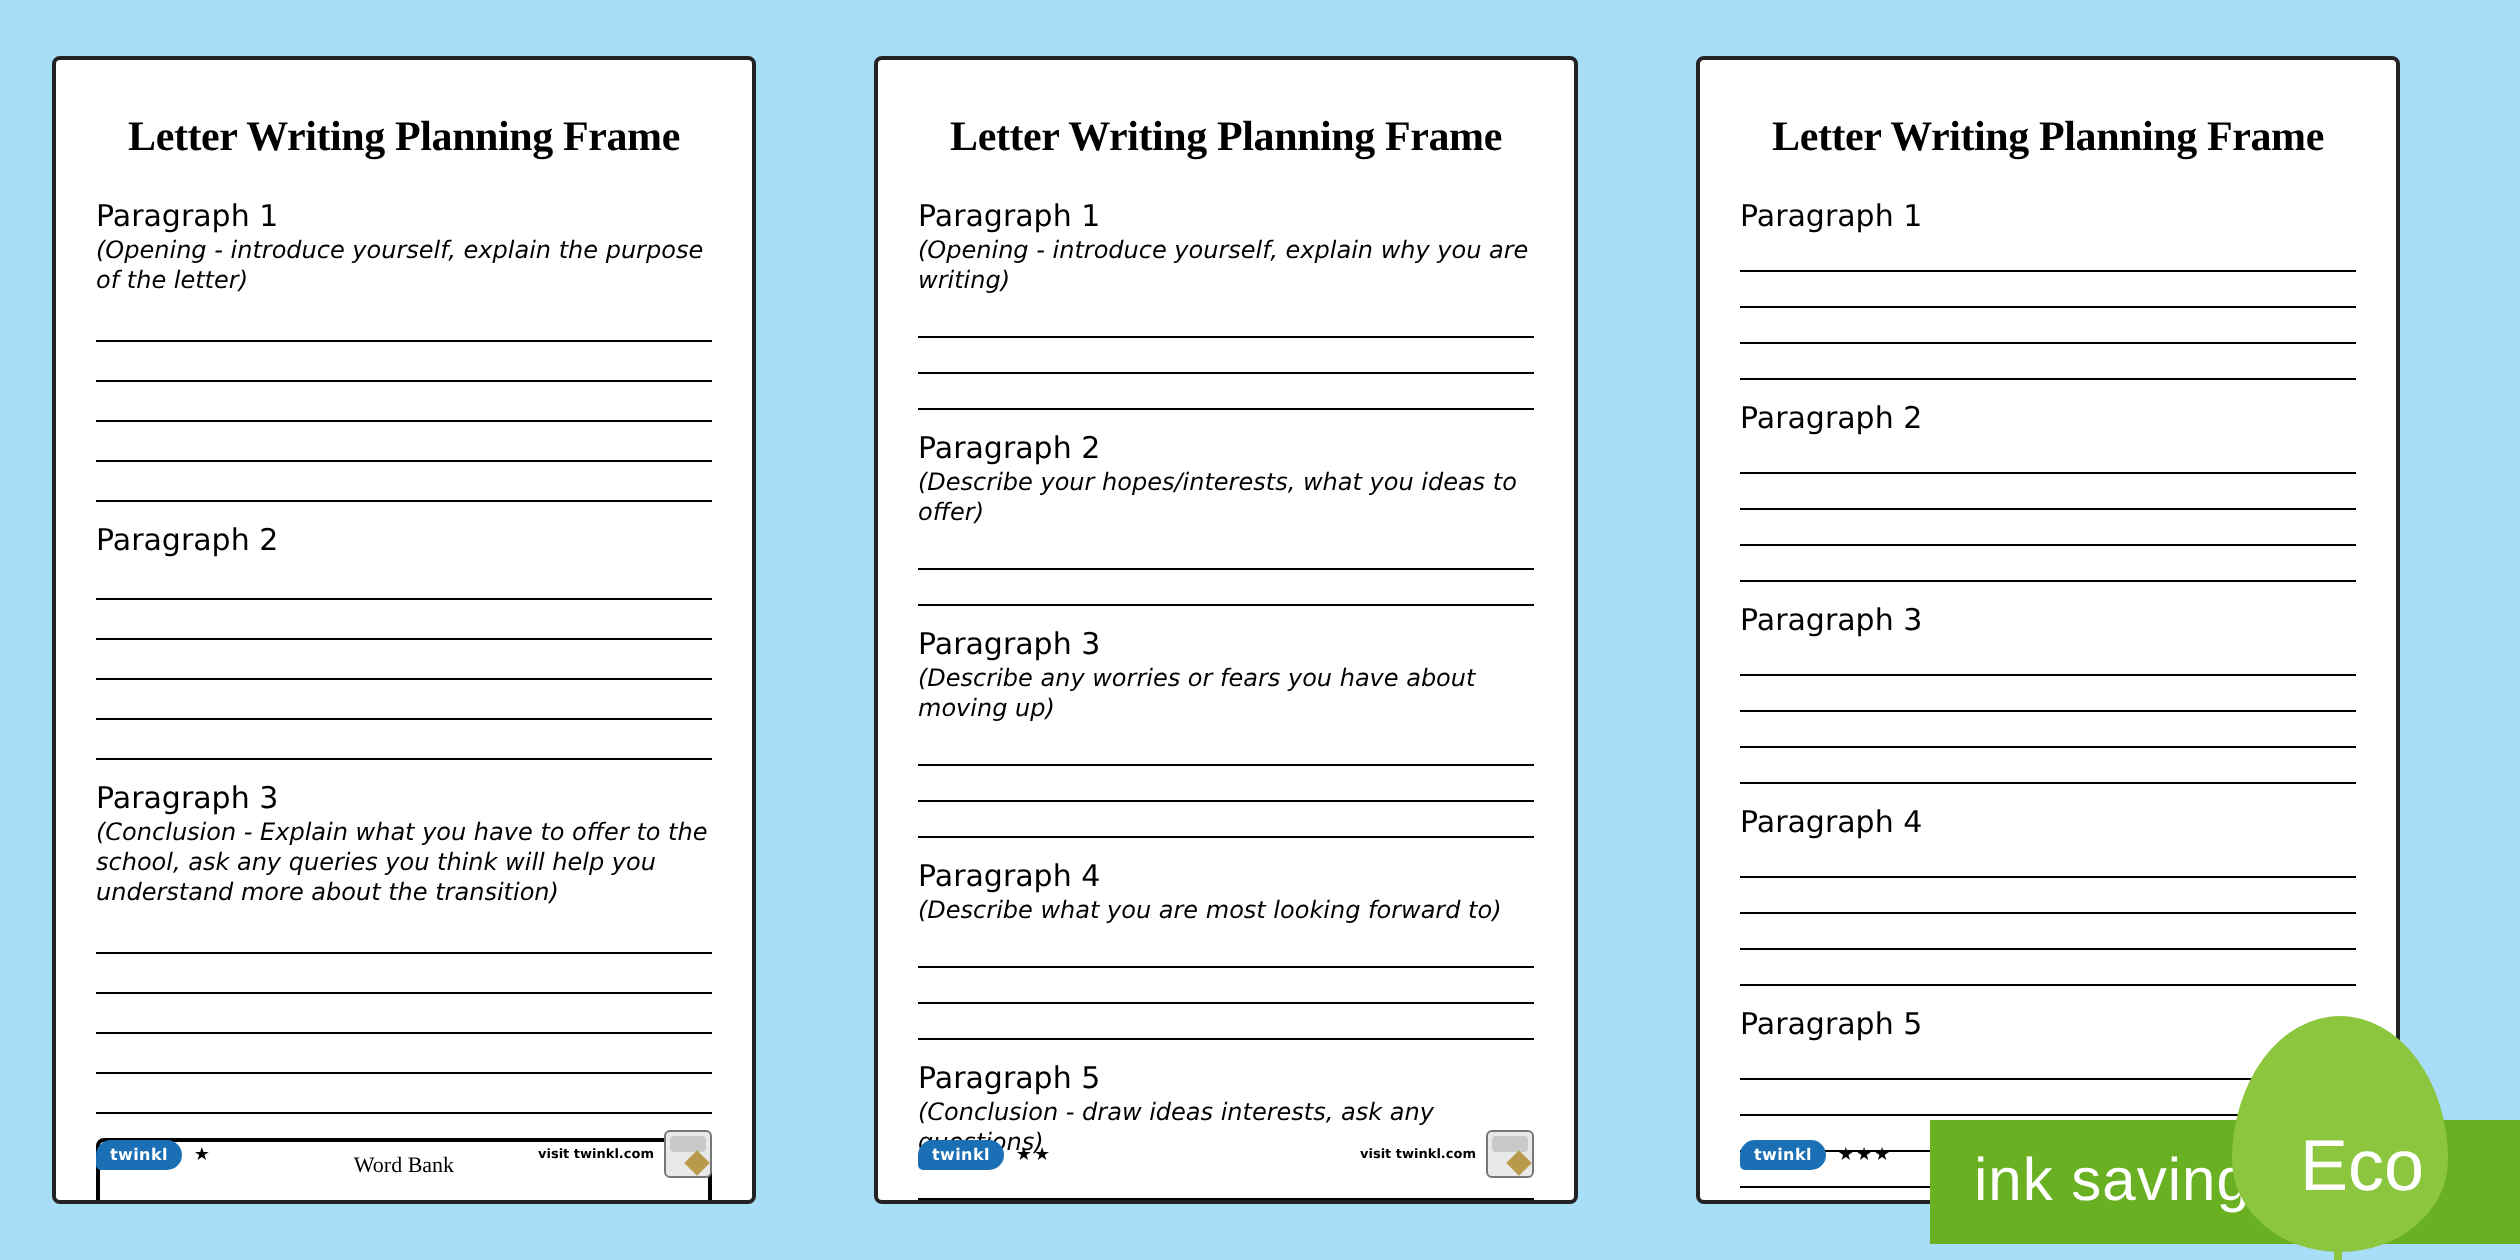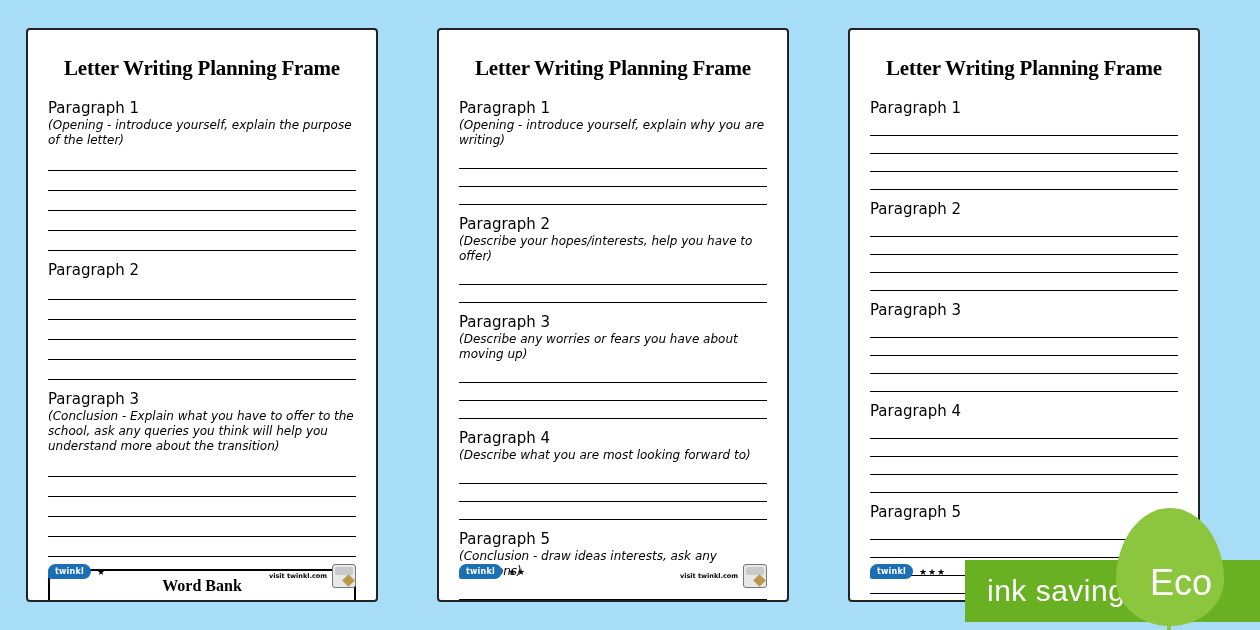--- a/index.html
+++ b/index.html
@@ -74,32 +74,32 @@
     border: 2px solid #000;
     border-radius: 4px;
     height: 58px;
     margin-top: 12px;
     box-sizing: border-box;
     padding-top: 6px;
   }
   .word-bank-title {
     text-align: center;
     font-family: "Liberation Serif", serif;
-    font-weight: bold;
-    font-size: 16px;
+    font-weight: normal;
+    font-size: 11px;
   }
 
   .footer {
     position: absolute;
     left: 20px;
     right: 20px;
     bottom: 10px;
     height: 26px;
     display: flex;
-    align-items: flex-start;
+    align-items: center;
     justify-content: space-between;
   }
   .footer-left {
     display: flex;
     align-items: center;
     gap: 6px;
   }
   .twinkl-logo {
     background: #1a6fb5;
     color: #fff;
@@ -279,21 +279,21 @@
       <div class="para-hint">(Opening - introduce yourself, explain why you are writing)</div>
       <div class="lines">
         <div class="line tall"></div>
         <div class="line tall"></div>
         <div class="line tall"></div>
       </div>
     </div>
 
     <div class="block">
       <div class="para-label">Paragraph 2</div>
-      <div class="para-hint">(Describe your hopes/interests, help you have to offer)</div>
+      <div class="para-hint">(Describe your hopes/interests, what you ideas to offer)</div>
       <div class="lines">
         <div class="line tall"></div>
         <div class="line tall"></div>
       </div>
     </div>
 
     <div class="block">
       <div class="para-label">Paragraph 3</div>
       <div class="para-hint">(Describe any worries or fears you have about moving up)</div>
       <div class="lines">

